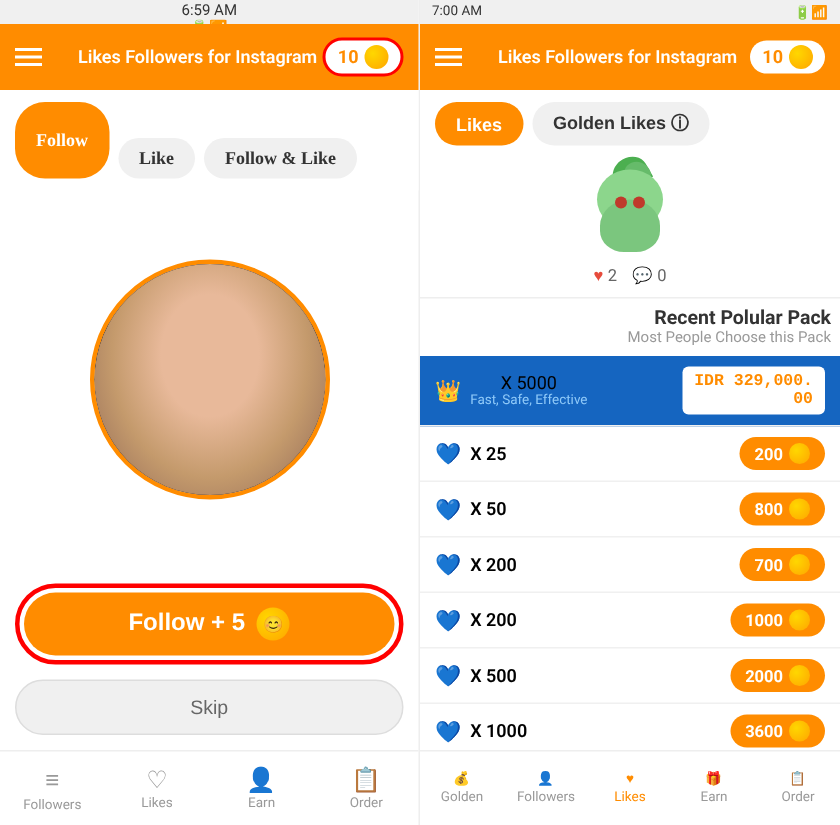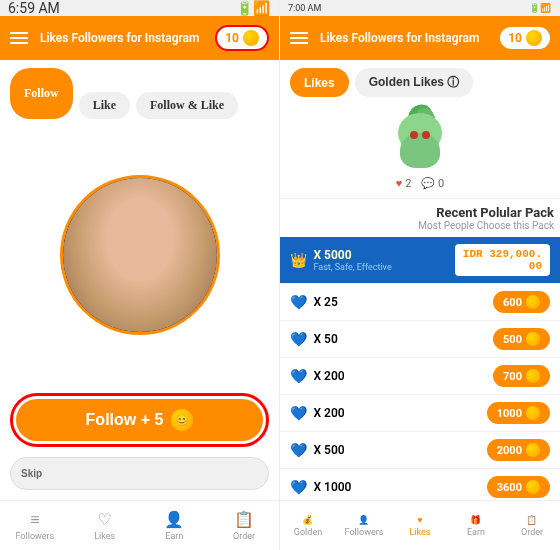--- a/index.html
+++ b/index.html
@@ -37,21 +37,21 @@
       background: #FF8C00;
       padding: 8px 10px;
       display: flex;
       align-items: center;
       justify-content: space-between;
       height: 44px;
     }
     .header-left {
       display: flex;
       align-items: center;
-      gap: 12px;
+      gap: 24px;
     }
     .hamburger {
       display: flex;
       flex-direction: column;
       gap: 3px;
       cursor: pointer;
     }
     .hamburger span {
       width: 18px;
       height: 2px;
@@ -78,28 +78,29 @@
     .coin-icon {
       width: 16px;
       height: 16px;
       background: radial-gradient(circle at 35% 35%, #FFD700, #FFA500);
       border-radius: 50%;
       display: inline-block;
     }
 
     
     .status-bar {
-      font-size: 14px;
+      font-size: 10px;
       color: #333;
       padding: 2px 8px;
       display: flex;
       justify-content: space-between;
       background: #f0f0f0;
       height: 16px;
       align-items: center;
+      flex-direction: column;
     }
 
     
     .tabs {
       display: flex;
       padding: 8px 10px;
       gap: 6px;
       background: #fff;
     }
     .tab-btn {
@@ -209,26 +210,25 @@
       color: #fff;
     }
 
     
     .skip-btn {
       margin: 0 10px 10px;
       background: #f0f0f0;
       border: 1px solid #ddd;
       border-radius: 25px;
       padding: 10px;
-      font-size: 10px;
+      font-size: 13px;
       color: #666;
       cursor: pointer;
       width: calc(100% - 20px);
-      text-align: left;
-      font-weight: bold;
+      text-align: center;
     }
 
     
     .bottom-nav {
       display: flex;
       border-top: 1px solid #eee;
       height: 50px;
     }
     .nav-item {
       flex: 1;
@@ -415,22 +415,23 @@
     .pack-heart {
       color: #3498db;
       font-size: 14px;
     }
     .pack-label {
       font-size: 12px;
       font-weight: 600;
     }
     .pack-label-featured {
       font-size: 12px;
-      font-weight: 700;
-      color: #fef9c3;
+      font-weight: 400;
+      color: #000000;
+      text-align: center;
     }
     .pack-sublabel-featured {
       font-size: 9px;
       color: #90CAF9;
     }
     .pack-price {
       background: #FF8C00;
       color: #fff;
       border-radius: 15px;
       padding: 4px 10px;
@@ -627,32 +628,32 @@
       </div>
       <div class="pack-price-featured">IDR 329,000.<br>00</div>
     </div>
 
     <div class="pack-row">
       <div class="pack-row-left">
         <span class="pack-heart">💙</span>
         <span class="pack-label">X 25</span>
       </div>
       <div class="pack-price">
-        <span>600</span>
+        <span>200</span>
         <span class="price-coin"></span>
       </div>
     </div>
 
     <div class="pack-row">
       <div class="pack-row-left">
         <span class="pack-heart">💙</span>
         <span class="pack-label">X 50</span>
       </div>
       <div class="pack-price">
-        <span>500</span>
+        <span>800</span>
         <span class="price-coin"></span>
       </div>
     </div>
 
     <div class="pack-row">
       <div class="pack-row-left">
         <span class="pack-heart">💙</span>
         <span class="pack-label">X 200</span>
       </div>
       <div class="pack-price">

